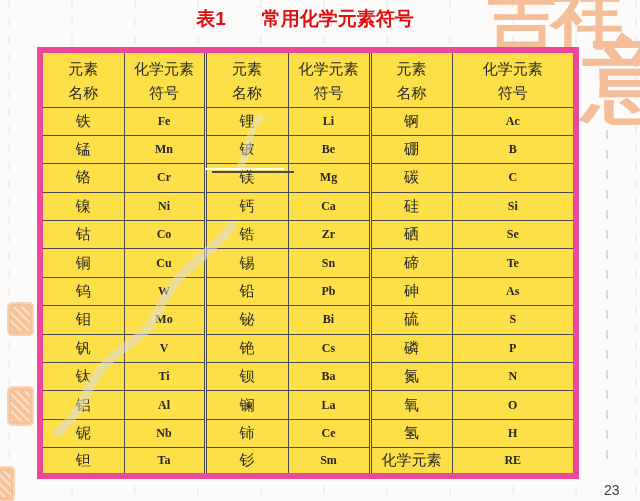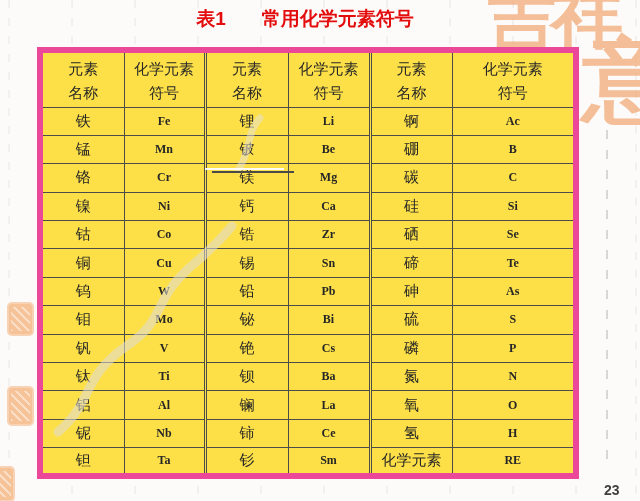--- a/index.html
+++ b/index.html
@@ -70,21 +70,21 @@
   
   .wm-bottom{position:absolute;left:480px;top:456px;z-index:5;display:flex;align-items:center;gap:5px;}
   .wm-logo{position:relative;width:20px;height:20px;border:2px solid #cbcbcb;border-radius:50%;opacity:.8;flex:none;}
   .wm-logo::before{content:"";position:absolute;left:4px;top:6px;width:4px;height:4px;border-radius:50%;background:#cbcbcb;}
   .wm-logo::after{content:"";position:absolute;right:4px;top:6px;width:4px;height:4px;border-radius:50%;background:#cbcbcb;}
   .wm-text{font-size:21px;letter-spacing:2px;color:rgba(173,173,173,.75);white-space:nowrap;}
 
   .page-number{
     position:absolute;left:604px;top:482px;z-index:3;
     font-family:"Liberation Sans","DejaVu Sans",sans-serif;
-    font-size:14px;font-weight:bold;color:#3f3f3f;text-align:right;
+    font-size:14px;font-weight:normal;color:#3f3f3f;text-align:right;
   }
 </style>
 </head>
 <body>
 
 <div class="page">
 
   <svg class="bg-grid" width="640" height="501">
     <g stroke="#e8e6e3" stroke-width="1" stroke-dasharray="8 10">
       <line x1="9" y1="0" x2="9" y2="501"></line>

